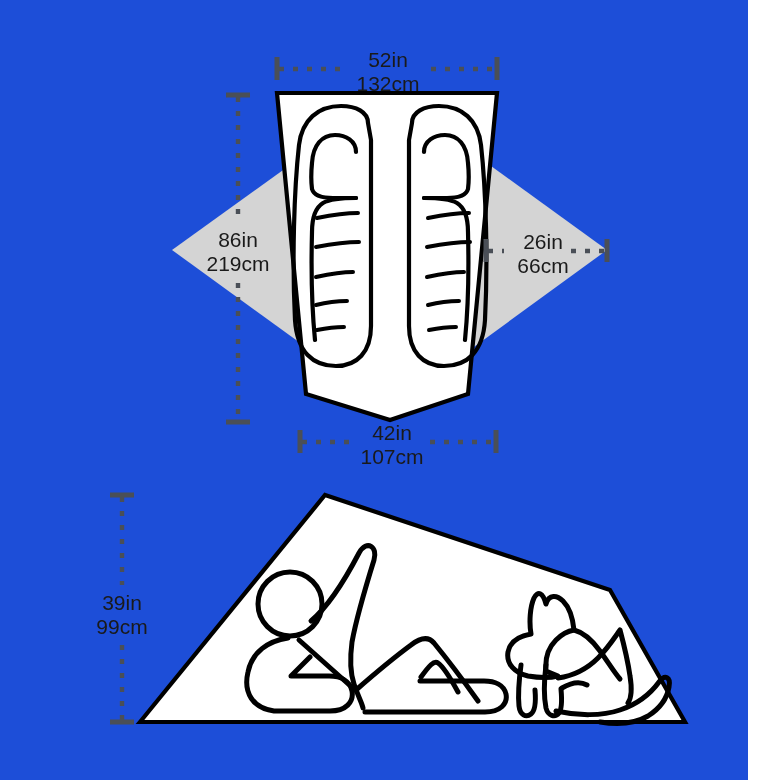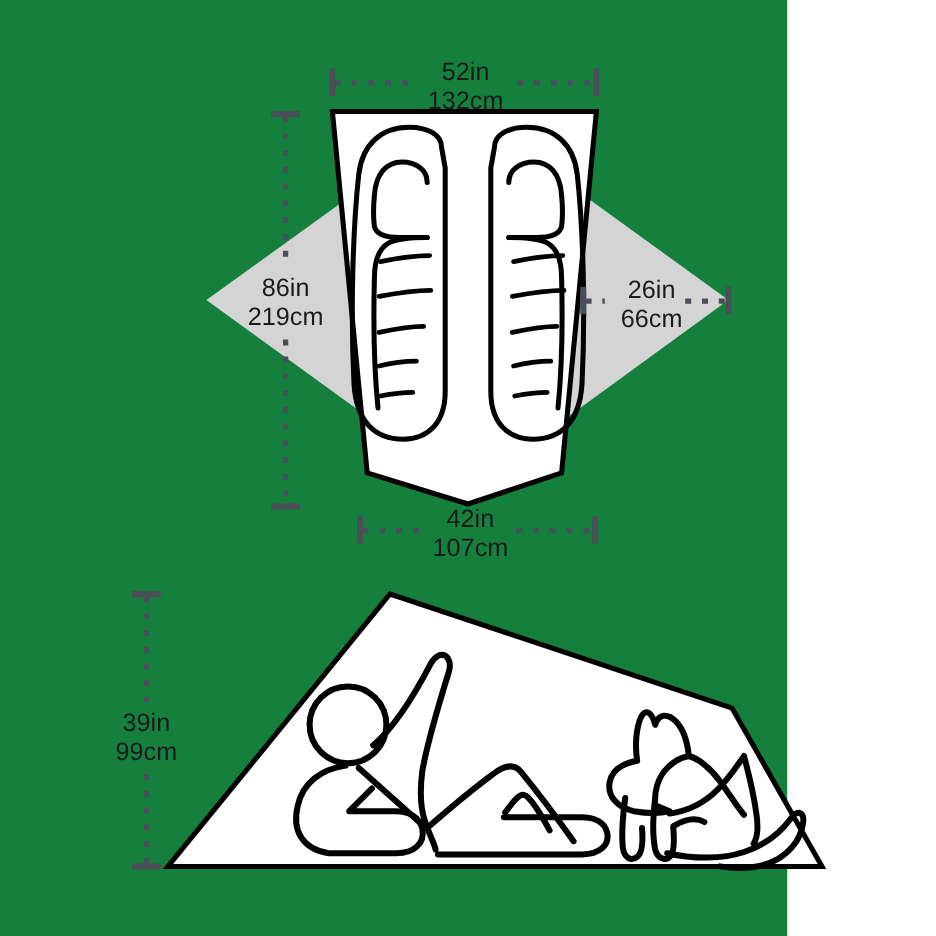--- a/index.html
+++ b/index.html
@@ -8,23 +8,23 @@
     background: #ffffff;
   }
   body {
     width: 780px;
     height: 780px;
     font-family: "Liberation Sans", sans-serif;
     overflow: hidden;
   }
   #diagram-root {
     position: relative;
-    width: 656px;
+    width: 748px;
     height: 780px;
-    background: #15803d;
+    background: #1d4ed8;
   }
   svg.diagram-canvas {
     display: block;
     width: 780px;
     height: 780px;
   }
   .dim-text {
     font-family: "Liberation Sans", sans-serif;
     font-size: 21px;
     fill: #1a1a1a;

